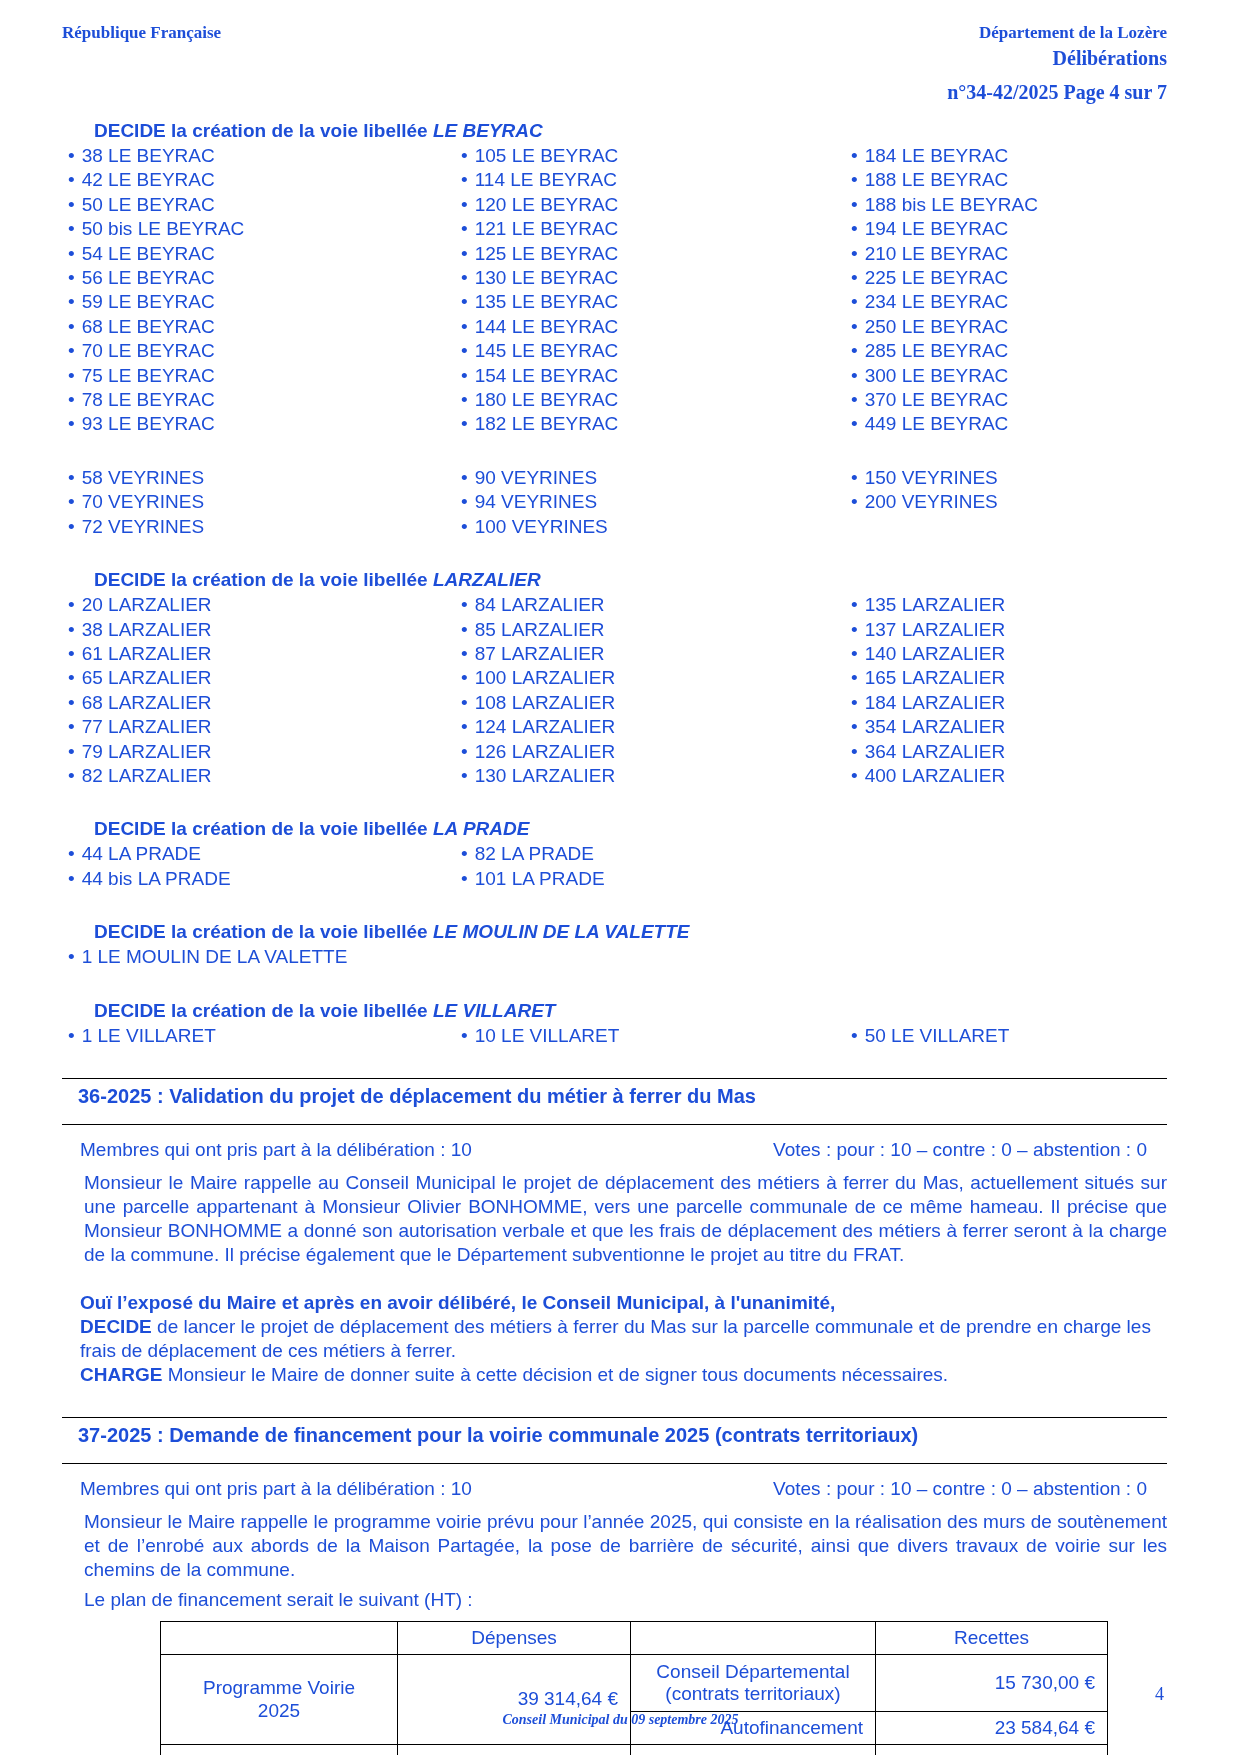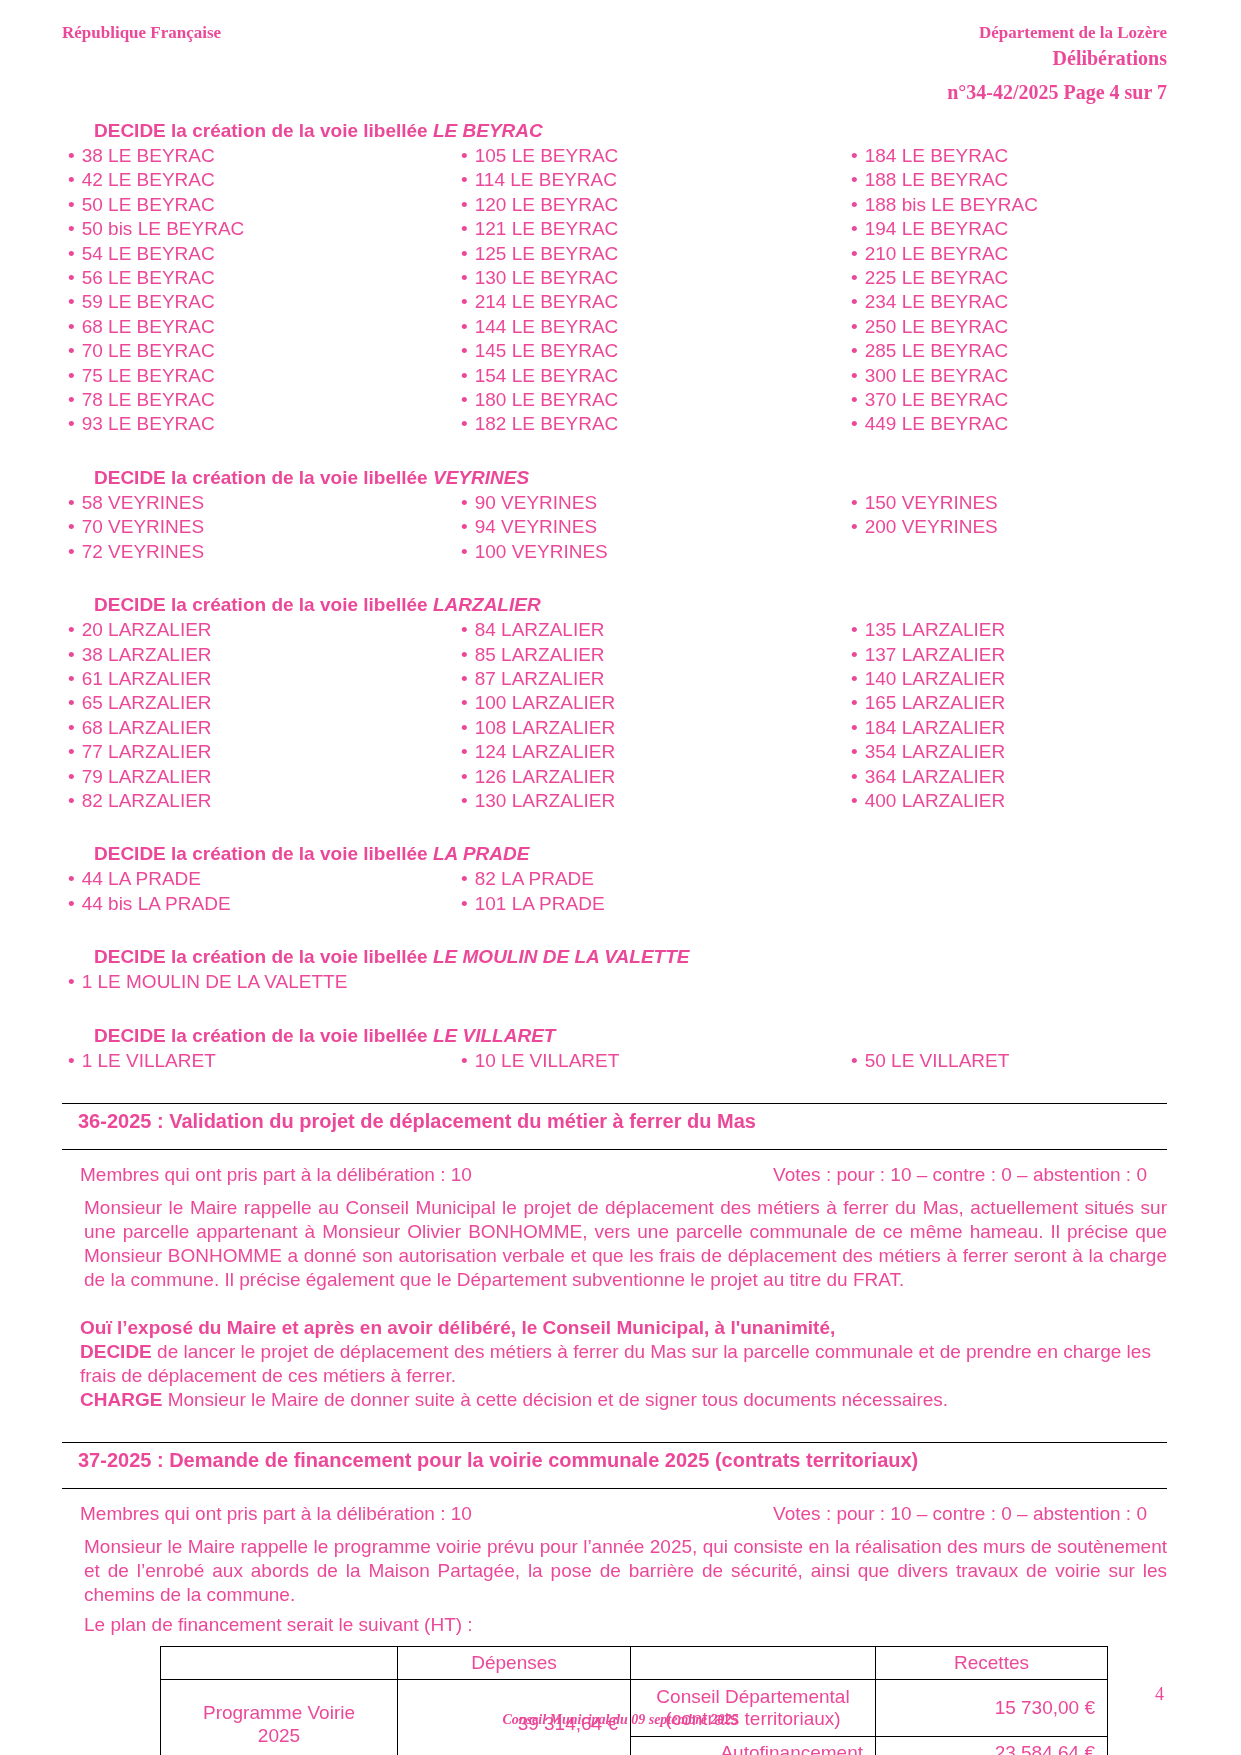--- a/index.html
+++ b/index.html
@@ -1,20 +1,20 @@
 <!DOCTYPE html>
 <html><head>
 <meta charset="utf-8">
 <style>
   html,body{margin:0;padding:0;background:#888;}
   .page{
     position:relative;
     width:1241px;height:1755px;
     margin:0 auto;
-    background:#ffffff;color:#ec4899;
+    background:#ffffff;color:#1d4ed8;
     font-family:"Liberation Sans",sans-serif;
     font-size:19px;
     box-sizing:border-box;
     padding:22px 74px 0 62px;
     overflow:hidden;
   }
   
   .hdr{font-family:"Liberation Serif",serif;font-weight:bold;}
   .hdr-row1{display:flex;justify-content:space-between;font-size:17px;line-height:22px;}
   .hdr-row2{display:flex;align-items:flex-end;font-size:20px;line-height:26px;margin-top:1px;flex-direction:column;}
@@ -105,21 +105,21 @@
             <div class="vitem"><span class="b">•</span><span>93 LE BEYRAC</span></div>
           </div>
         <div class="vcol2">
 
         <div class="vitem"><span class="b">•</span><span>105 LE BEYRAC</span></div>
             <div class="vitem"><span class="b">•</span><span>114 LE BEYRAC</span></div>
             <div class="vitem"><span class="b">•</span><span>120 LE BEYRAC</span></div>
             <div class="vitem"><span class="b">•</span><span>121 LE BEYRAC</span></div>
             <div class="vitem"><span class="b">•</span><span>125 LE BEYRAC</span></div>
             <div class="vitem"><span class="b">•</span><span>130 LE BEYRAC</span></div>
-            <div class="vitem"><span class="b">•</span><span>214 LE BEYRAC</span></div>
+            <div class="vitem"><span class="b">•</span><span>135 LE BEYRAC</span></div>
             <div class="vitem"><span class="b">•</span><span>144 LE BEYRAC</span></div>
             <div class="vitem"><span class="b">•</span><span>145 LE BEYRAC</span></div>
             <div class="vitem"><span class="b">•</span><span>154 LE BEYRAC</span></div>
             <div class="vitem"><span class="b">•</span><span>180 LE BEYRAC</span></div>
             <div class="vitem"><span class="b">•</span><span>182 LE BEYRAC</span></div>
           </div>
         <div class="vcol3">
 
         <div class="vitem"><span class="b">•</span><span>184 LE BEYRAC</span></div>
             <div class="vitem"><span class="b">•</span><span>188 LE BEYRAC</span></div>
@@ -131,25 +131,20 @@
             <div class="vitem"><span class="b">•</span><span>250 LE BEYRAC</span></div>
             <div class="vitem"><span class="b">•</span><span>285 LE BEYRAC</span></div>
             <div class="vitem"><span class="b">•</span><span>300 LE BEYRAC</span></div>
             <div class="vitem"><span class="b">•</span><span>370 LE BEYRAC</span></div>
             <div class="vitem"><span class="b">•</span><span>449 LE BEYRAC</span></div>
           </div>
       </div>
     </div>
 
     <div class="voie">
-      <div class="voie-h">
-        <span>DECIDE</span>
-        <span>la création de la voie libellée</span>
-        <span class="name">VEYRINES</span>
-      </div>
       <div class="vgrid">
         <div class="vcol1">
 
         <div class="vitem"><span class="b">•</span><span>58 VEYRINES</span></div>
             <div class="vitem"><span class="b">•</span><span>70 VEYRINES</span></div>
             <div class="vitem"><span class="b">•</span><span>72 VEYRINES</span></div>
           </div>
         <div class="vcol2">
 
         <div class="vitem"><span class="b">•</span><span>90 VEYRINES</span></div>

